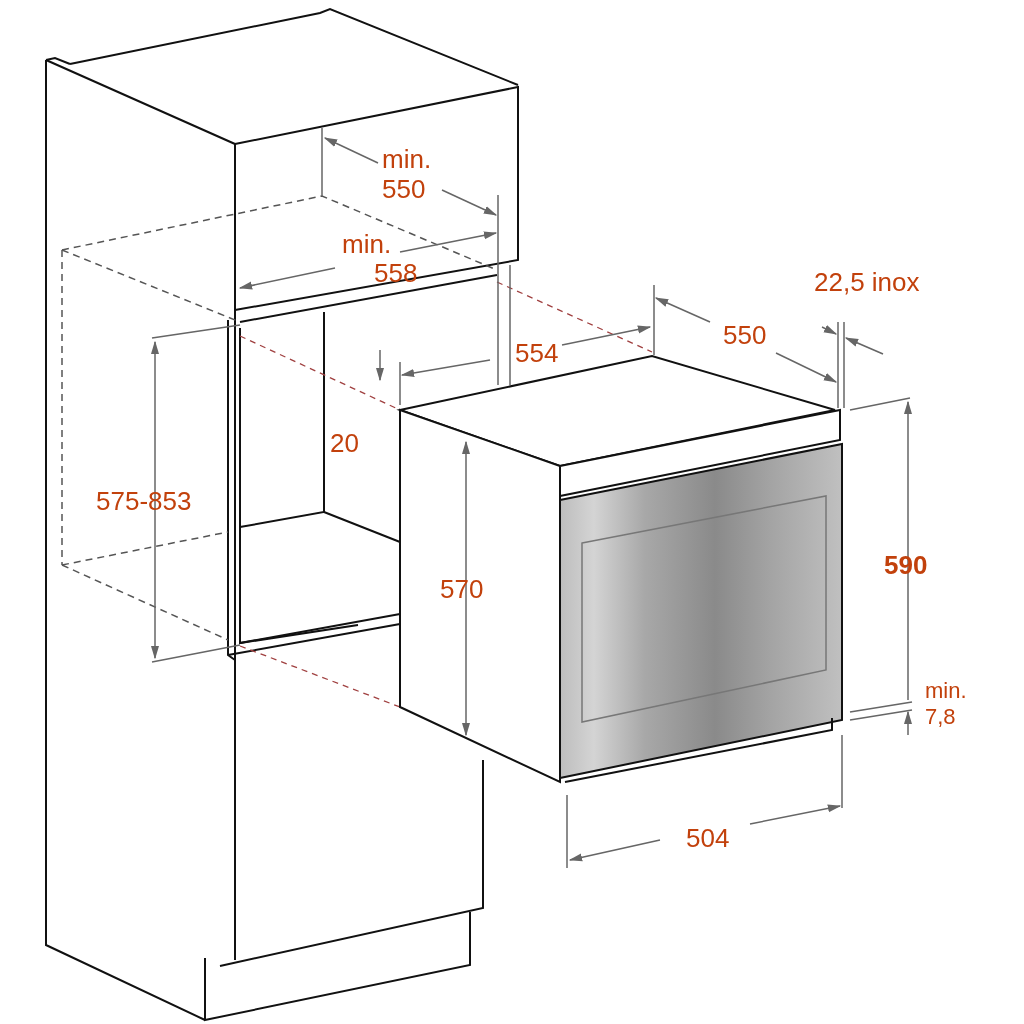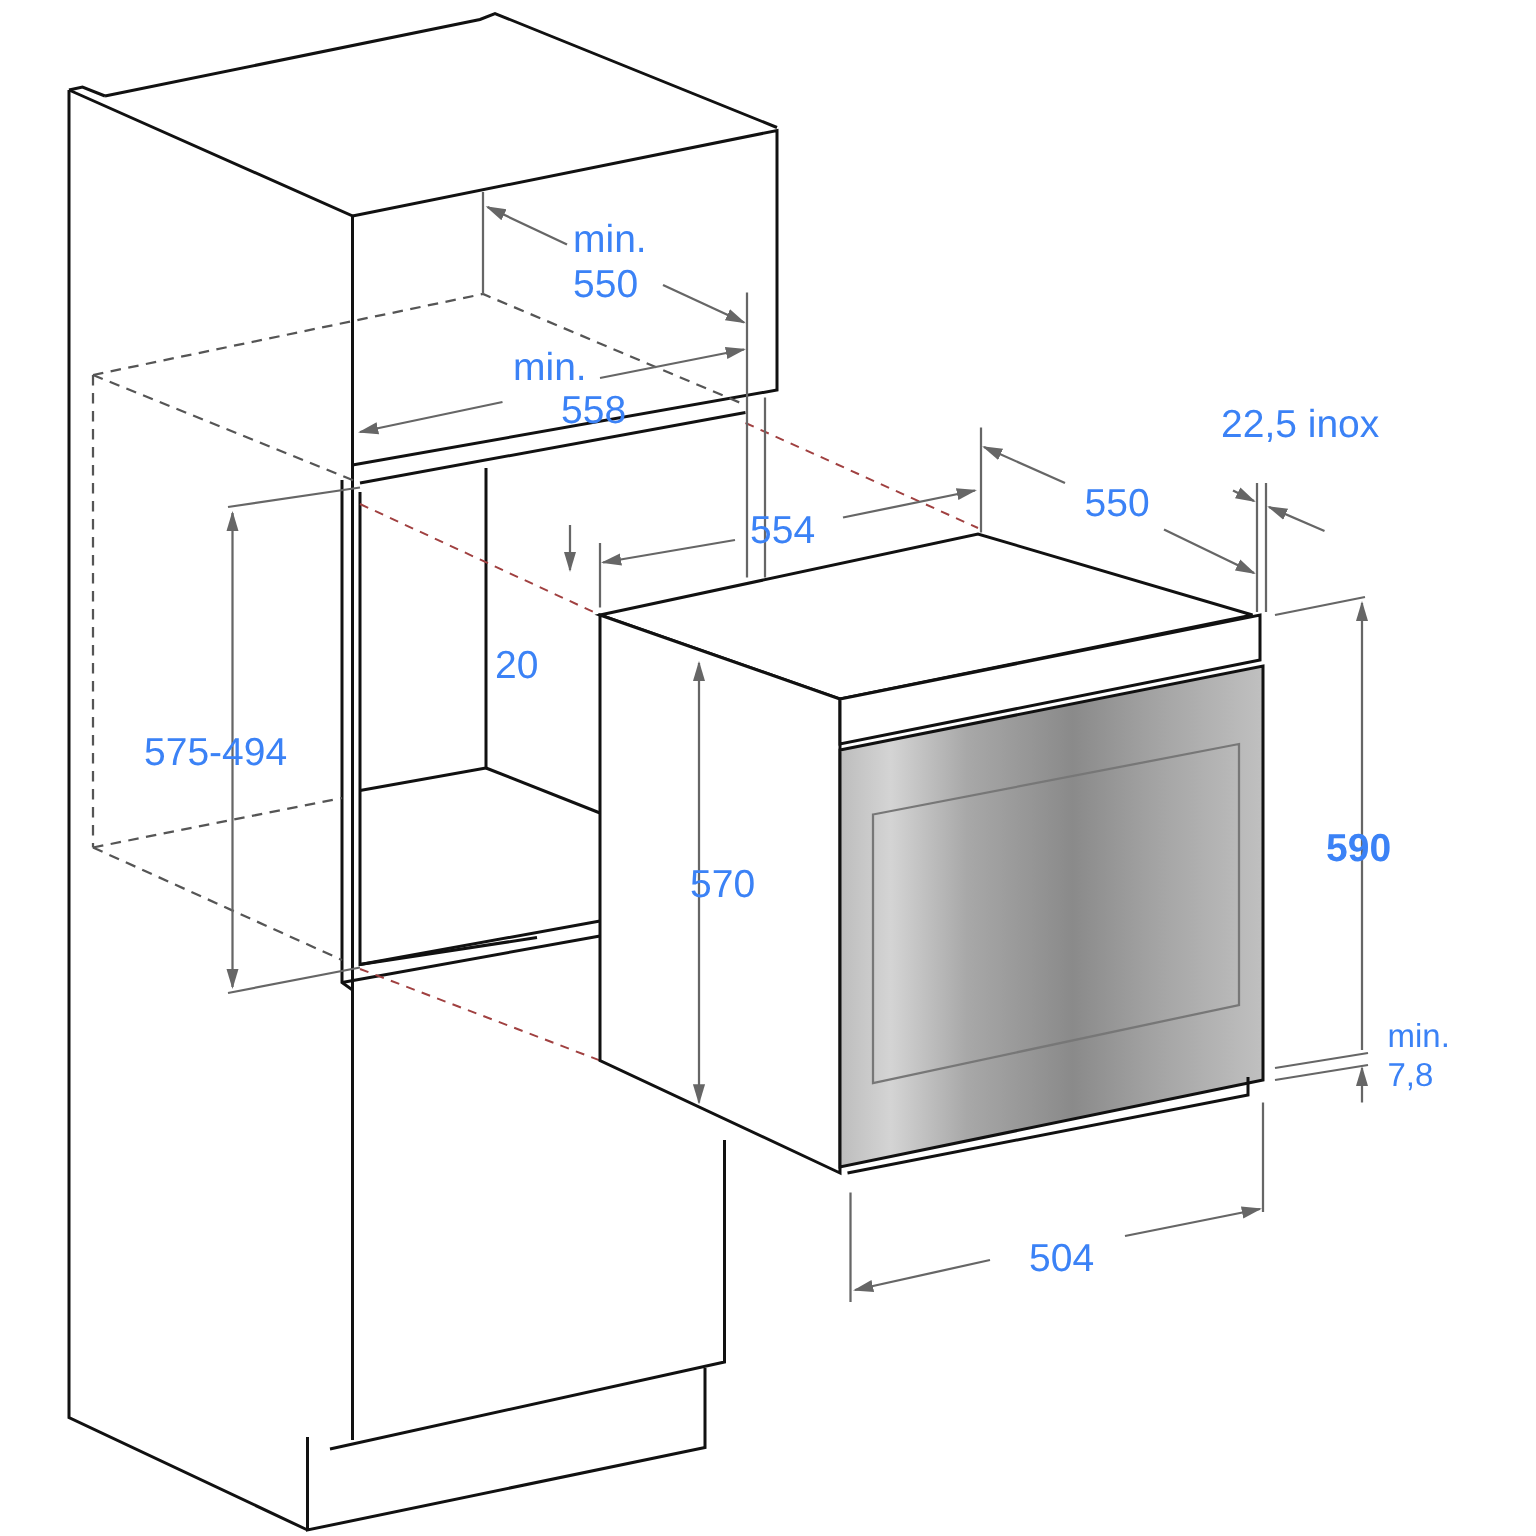--- a/index.html
+++ b/index.html
@@ -1,18 +1,18 @@
 <!DOCTYPE html>
 <html><head>
 <meta charset="utf-8">
 <style>
   html, body { margin: 0; padding: 0; background: #ffffff; }
   body { width: 1024px; height: 1024px; overflow: hidden; position: relative; font-family: "Liberation Sans", sans-serif; }
   svg { position: absolute; left: 0; top: 0; }
-  .lbl { position: absolute; font-family: "Liberation Sans", sans-serif; font-size: 26px; color: #3b82f6; line-height: 1.0; white-space: nowrap; }
+  .lbl { position: absolute; font-family: "Liberation Sans", sans-serif; font-size: 26px; color: #c2410c; line-height: 1.0; white-space: nowrap; }
   .lbl.sm { font-size: 22px; }
 </style>
 </head>
 <body>
 
 <svg width="1024" height="1024" viewBox="0 0 1024 1024" xmlns="http://www.w3.org/2000/svg">
   <defs>
     <marker id="arr" viewBox="0 0 10 10" refX="9" refY="5" markerWidth="9" markerHeight="9" orient="auto-start-reverse">
       <path d="M0,2 L10,5 L0,8 z" fill="#666"></path>
     </marker>
@@ -99,22 +99,22 @@
     <path d="M842,735 L842,808"></path>
     <path d="M570,860 L660,840" marker-start="url(#arr)"></path>
     <path d="M750,824 L840,806" marker-end="url(#arr)"></path>
   </g>
 </svg>
 
 <div class="lbl" style="left:382px;top:146px;">min.</div>
 <div class="lbl" style="left:382px;top:176px;">550</div>
 <div class="lbl" style="left:342px;top:231px;">min.</div>
 <div class="lbl" style="left:342px;top:260px;margin-left:32px;">558</div>
-<div class="lbl" style="left:500px;top:340px;">554</div>
+<div class="lbl" style="left:500px;top:340px;padding-left:15px;">554</div>
 <div class="lbl" style="left:723px;top:322px;">550</div>
 <div class="lbl" style="left:814px;top:269px;">22,5 inox</div>
 <div class="lbl" style="left:330px;top:412px;margin-top:18px;">20</div>
-<div class="lbl" style="left:96px;top:488px;">575-494</div>
-<div class="lbl" style="left:440px;top:576px;margin-left:20px;">570</div>
+<div class="lbl" style="left:96px;top:488px;">575-853</div>
+<div class="lbl" style="left:440px;top:576px;">570</div>
 <div class="lbl" style="left:884px;top:552px;font-weight:bold;">590</div>
 <div class="lbl sm" style="left:925px;top:680px;">min.</div>
 <div class="lbl sm" style="left:925px;top:706px;">7,8</div>
 <div class="lbl" style="left:686px;top:825px;">504</div>
 
 </body></html>

